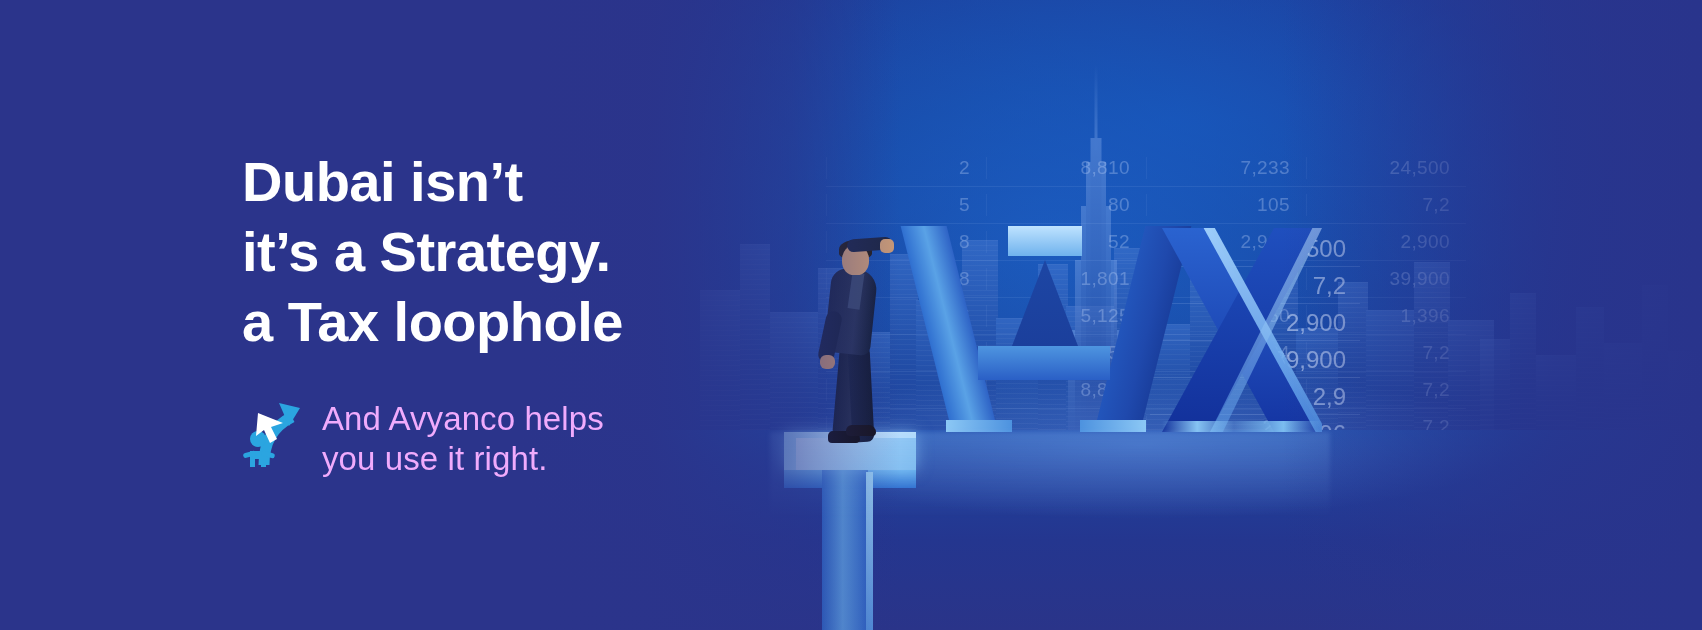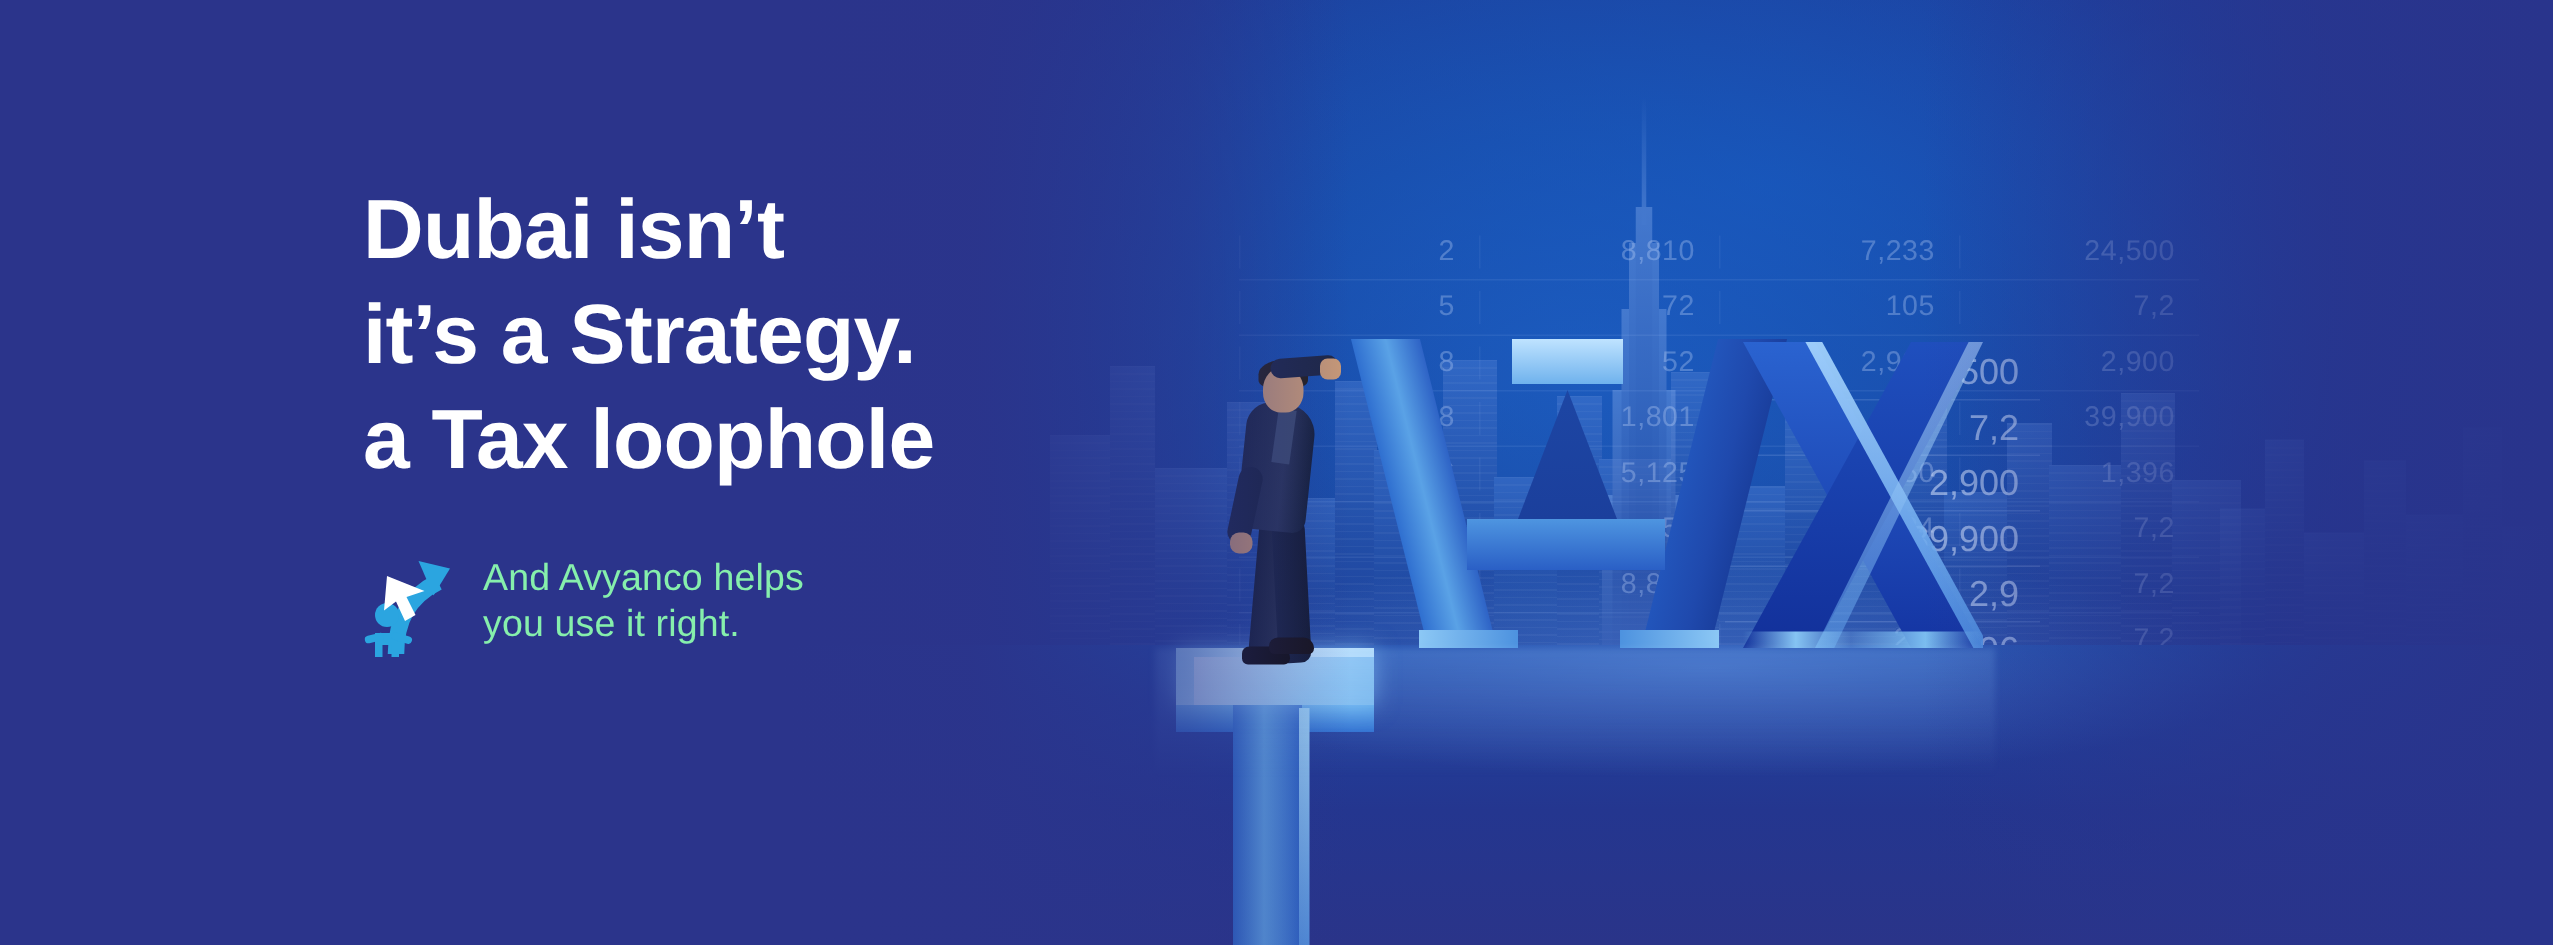--- a/index.html
+++ b/index.html
@@ -169,27 +169,28 @@
   .m-shoe1{ position:absolute; left:8px; top:198px; width:32px; height:12px;
     border-radius:6px 10px 5px 5px; background:#120f12; }
   .m-shoe2{ position:absolute; left:26px; top:192px; width:30px; height:11px;
     border-radius:8px 10px 5px 5px; background:#17131a; }
 
   
   .content{ position:absolute; left:242px; top:118px; width:560px; }
   .headline{
     color:#ffffff; font-weight:700; font-size:56px; line-height:1.25;
     letter-spacing:-0.5px;
+    margin-top:29px;
   }
   .headline div{ white-space:nowrap; }
 
   .sub-wrap{ display:flex; align-items:flex-start; gap:18px; margin-top:38px; }
   .logo-mark{ width:62px; height:72px; flex:0 0 62px; position:relative; }
   .subtext{
-    color:#86efac; font-size:25px; line-height:1.22; font-weight:400;
+    color:#f0abfc; font-size:33px; line-height:1.22; font-weight:400;
     letter-spacing:.1px; padding-top:4px;
   }
   .subtext div{ white-space:nowrap; }
 </style>
 </head>
 <body>
 
 <div class="banner">
 
   <div class="scene">
@@ -241,21 +242,21 @@
 
     <div class="sheet">
         <div class="sheet-row">
           <div class="sheet-cell">2</div>
           <div class="sheet-cell">8,810</div>
           <div class="sheet-cell">7,233</div>
           <div class="sheet-cell">24,500</div>
         </div>
         <div class="sheet-row">
           <div class="sheet-cell">5</div>
-          <div class="sheet-cell">72</div>
+          <div class="sheet-cell">80</div>
           <div class="sheet-cell">105</div>
           <div class="sheet-cell">7,2</div>
         </div>
         <div class="sheet-row">
           <div class="sheet-cell">8</div>
           <div class="sheet-cell">52</div>
           <div class="sheet-cell">2,900</div>
           <div class="sheet-cell">2,900</div>
         </div>
         <div class="sheet-row">

